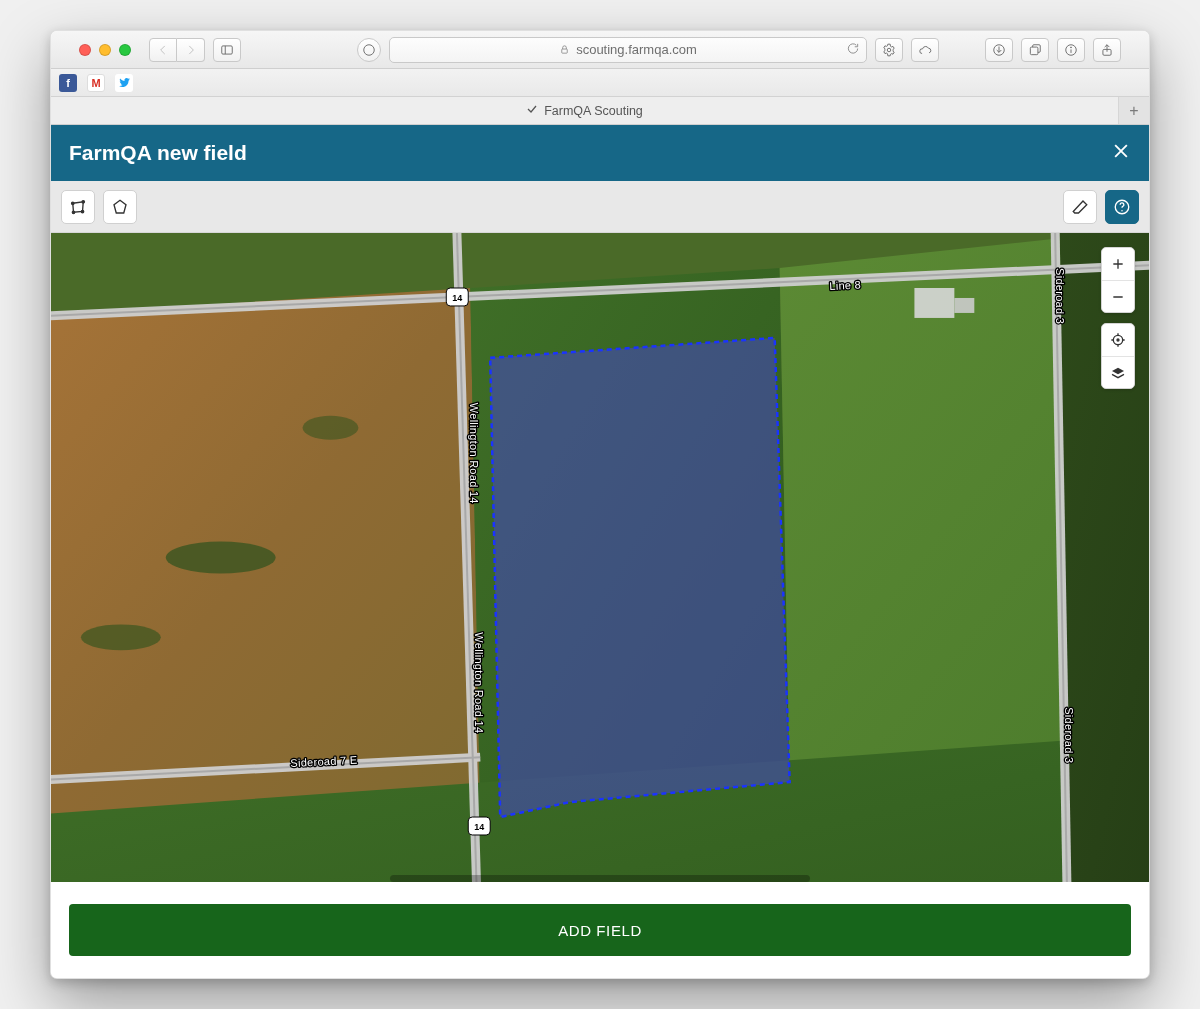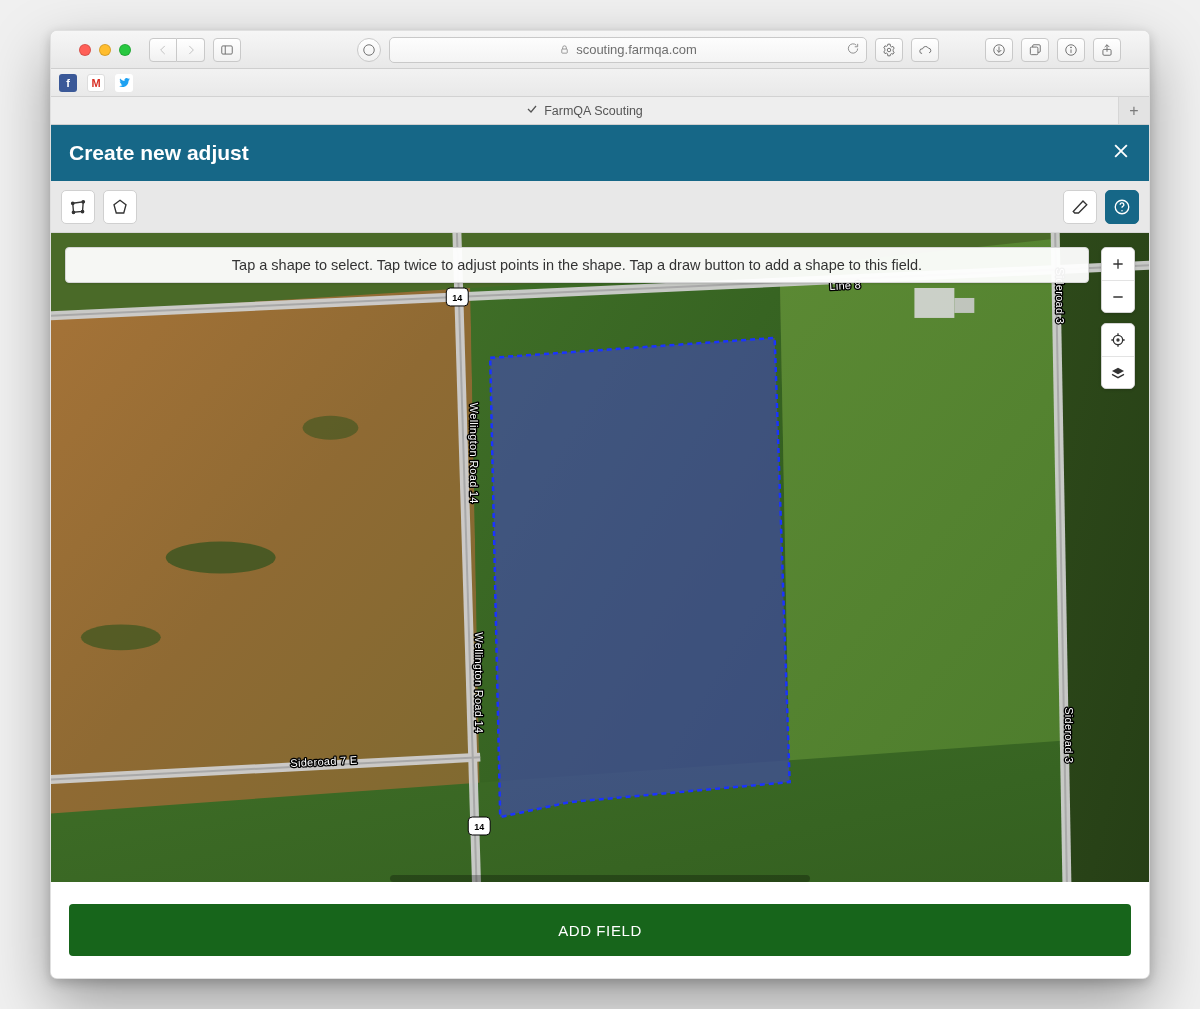--- a/index.html
+++ b/index.html
@@ -251,21 +251,21 @@
         <svg viewBox="0 0 24 24" style="width:12px;height:12px;stroke:#555;fill:none;stroke-width:2.5">
             <polyline points="4 12 10 18 20 6"></polyline>
           </svg>
       </span>
       <span>FarmQA Scouting</span>
     </div>
     <div class="newtab">+</div>
   </div>
 
   <div class="app-header">
-    <h1>Create new adjust</h1>
+    <h1>FarmQA new field</h1>
     <span class="close-x">
       <svg viewBox="0 0 24 24">
           <line x1="5" y1="5" x2="19" y2="19"></line>
           <line x1="19" y1="5" x2="5" y2="19"></line>
         </svg>
     </span>
   </div>
 
   <div class="drawbar">
     <div class="tool">
@@ -358,21 +358,20 @@
       </g>
 
       <text x="780" y="62" class="road-label" transform="rotate(-3 780 62)">Line 8</text>
       <text x="240" y="540" class="road-label" transform="rotate(-3 240 540)">Sideroad 7 E</text>
       <text class="road-label" transform="translate(420 175) rotate(90)">Wellington Road 14</text>
       <text class="road-label" transform="translate(425 405) rotate(90)">Wellington Road 14</text>
       <text class="road-label" transform="translate(1007 40) rotate(90)">Sideroad 3</text>
       <text class="road-label" transform="translate(1016 480) rotate(90)">Sideroad 3</text>
     </svg>
 
-    <div class="hint">Tap a shape to select. Tap twice to adjust points in the shape. Tap a draw button to add a shape to this field.</div>
 
     <div class="map-ctrls">
       <div class="mc-group">
         <div class="mc-btn">
             <svg viewBox="0 0 24 24">
               <line x1="12" y1="5" x2="12" y2="19"></line>
               <line x1="5" y1="12" x2="19" y2="12"></line>
             </svg>
           </div>
         <div class="mc-btn">

